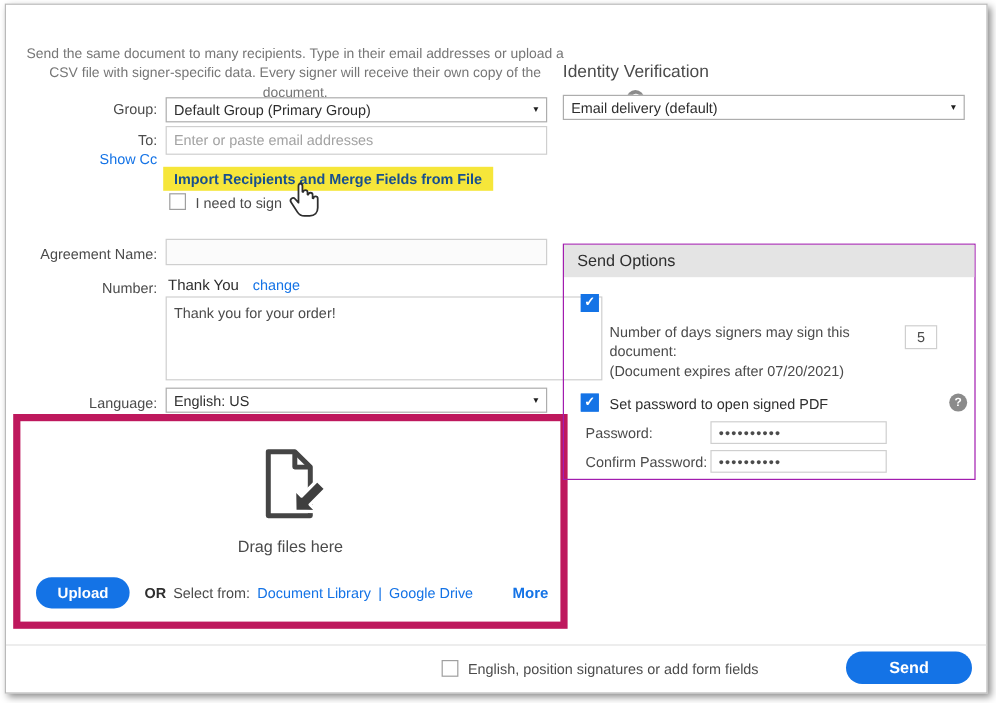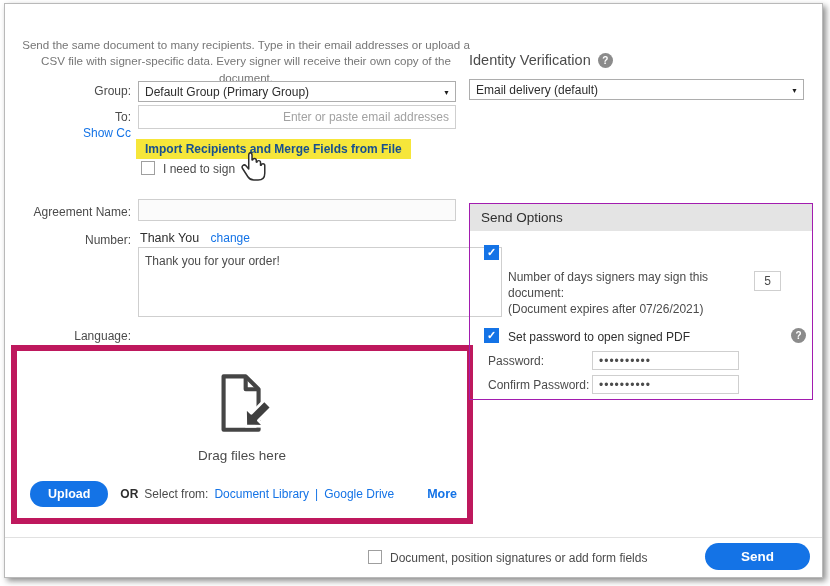--- a/index.html
+++ b/index.html
@@ -37,39 +37,39 @@
   .send-btn{left:700px;top:539px;width:105px;height:27px;font-size:13.5px;}
   textarea.ti{resize:none;padding:5px 6px;line-height:1.35;}
 </style>
 </head>
 <body>
 
 <div class="frame">
 
   <div class="abs subtitle">Send the same document to many recipients. Type in their email addresses or upload a CSV file with signer-specific data. Every signer will receive their own copy of the document.</div>
 
-  <div class="abs" style="left:464px;top:48px;display:flex;align-items:center;gap:7px;">
+  <div class="abs" style="left:464px;top:48px;display:flex;align-items:center;gap:7px;flex-direction:column;">
     <span style="font-size:14.5px;color:#4b4b4b;">Identity Verification</span>
     <span class="help">
         <span>?</span>
       </span>
   </div>
   <div class="abs select" style="left:464px;top:75px;width:335px;height:21px;">
     <span>Email delivery (default)</span>
     <span class="caret">▼</span>
   </div>
 
   <div class="abs lbl" style="left:0;top:80px;">Group:</div>
   <div class="abs select" style="left:133px;top:77px;width:318px;height:21px;">
     <span>Default Group (Primary Group)</span>
     <span class="caret">▼</span>
   </div>
 
   <div class="abs lbl" style="left:0;top:106px;">To:</div>
-  <input class="abs ti" style="left: 133px; top: 101px; width: 318px; height: 24px; text-align: right;" type="text" placeholder="Enter or paste email addresses">
+  <input class="abs ti" style="left: 133px; top: 101px; width: 318px; height: 24px;" type="text" placeholder="Enter or paste email addresses">
   <div class="abs lbl" style="left:0;top:122px;"><span class="link" style="font-size:12px;">Show Cc</span></div>
 
   <div class="abs hl" style="left:131px;top:135px;">Import Recipients and Merge Fields from File</div>
   <svg class="abs" style="left:233px;top:146px;" viewBox="0 0 32 32" width="34" height="34">
     <path d="M12.2 2.6c-1.2 0-2.1.9-2.1 2.1v13.1l-2.6-2.9c-.8-.9-2.1-1-2.9-.3-.8.7-.9 1.9-.3 2.8l5 7.8c1.2 1.9 3.2 3 5.5 3h4.1c3.9 0 6.3-2.5 6.3-6.4v-7.2c0-1-.8-1.7-1.7-1.7-.9 0-1.6.7-1.7 1.5l-.6-.1v-2.6c0-1-.8-1.7-1.7-1.7-.9 0-1.6.7-1.7 1.5l-.6-.1v-1.8c0-1-.8-1.7-1.7-1.7-.9 0-1.6.7-1.7 1.5l-.6-.1V4.7c0-1.2-.9-2.1-2.1-2.1z" fill="#fff" stroke="#2e2e2e" stroke-width="1.4" stroke-linejoin="round"></path>
   </svg>
 
   <span class="abs cb" style="left:136px;top:157px;"></span>
   <span class="abs small" style="left:158px;top:158px;">I need to sign</span>
 
@@ -77,20 +77,24 @@
   <input class="abs ti" style="left: 133px; top: 195px; width: 318px; height: 22px; background: rgb(251, 251, 251);" type="text">
 
   <div class="abs lbl" style="left:0;top:229px;">Number:</div>
   <div class="abs" style="left:135px;top:227px;font-size:12.5px;color:#2e2e2e;">
     <span>Thank You</span>
     <span class="link" style="margin-left:8px;font-size:12px;">change</span>
   </div>
   <textarea class="abs ti" style="left: 133px; top: 243px; width: 364px; height: 70px;">Thank you for your order!</textarea>
 
   <div class="abs lbl" style="left:0;top:325px;">Language:</div>
+  <div class="abs select" style="left:133px;top:319px;width:318px;height:21px;">
+    <span>English: US</span>
+    <span class="caret">▼</span>
+  </div>
 
   <div class="abs files-box">
     <svg class="abs" style="left:50%;top:18px;transform:translateX(-50%);" viewBox="0 0 76 76" width="70" height="70">
       <path d="M18 8h24l14 14v44H18z" fill="#fff" stroke="#454545" stroke-width="4.5" stroke-linejoin="round"></path>
       <path d="M42 8v14h14" fill="none" stroke="#454545" stroke-width="4.5" stroke-linejoin="round"></path>
       <g transform="translate(52,52) rotate(45)">
         <path d="M-5.5 -20h11v20h9L0 14-14.5 0h9z" fill="#3f3f3f" stroke="#fff" stroke-width="3" stroke-linejoin="round"></path>
       </g>
     </svg>
     <div class="abs drag-text">Drag files here</div>
@@ -108,35 +112,35 @@
 
   <div class="abs panel">
     <div class="panel-hd">Send Options</div>
 
     <span class="abs cb checked" style="left:14px;top:41px;width:15px;height:15px;">
       <span class="check">✓</span>
     </span>
 
     <div class="abs small" style="left:38px;top:65px;width:232px;line-height:1.35;">Number of days signers may sign this document:</div>
     <input class="abs ti" style="left: 284px; top: 67px; width: 27px; height: 20px; text-align: center;" type="text" value="5">
-    <div class="abs small" style="left:38px;top:98px;">(Document expires after 07/26/2021)</div>
+    <div class="abs small" style="left:38px;top:98px;">(Document expires after 07/20/2021)</div>
 
     <span class="abs cb checked" style="left:14px;top:124px;width:15px;height:15px;">
       <span class="check">✓</span>
     </span>
     <span class="abs small" style="left:38px;top:126px;color:#2e2e2e;">Set password to open signed PDF</span>
     <span class="abs help" style="left:321px;top:124px;">
       <span>?</span>
     </span>
 
     <span class="abs small" style="left:18px;top:150px;">Password:</span>
     <input class="abs ti" style="left: 122px; top: 147px; width: 147px; height: 19px; letter-spacing: 1px;" type="text" value="••••••••••">
 
     <span class="abs small" style="left:18px;top:174px;">Confirm Password:</span>
     <input class="abs ti" style="left: 122px; top: 171px; width: 147px; height: 19px; letter-spacing: 1px;" type="text" value="••••••••••">
   </div>
 
   <div class="abs divider"></div>
   <span class="abs cb" style="left:363px;top:546px;"></span>
-  <span class="abs small" style="left:385px;top:547px;">Document, position signatures or add form fields</span>
+  <span class="abs small" style="left:385px;top:547px;">English, position signatures or add form fields</span>
   <button class="abs btn send-btn">Send</button>
 
 </div>
 
 </body></html>

